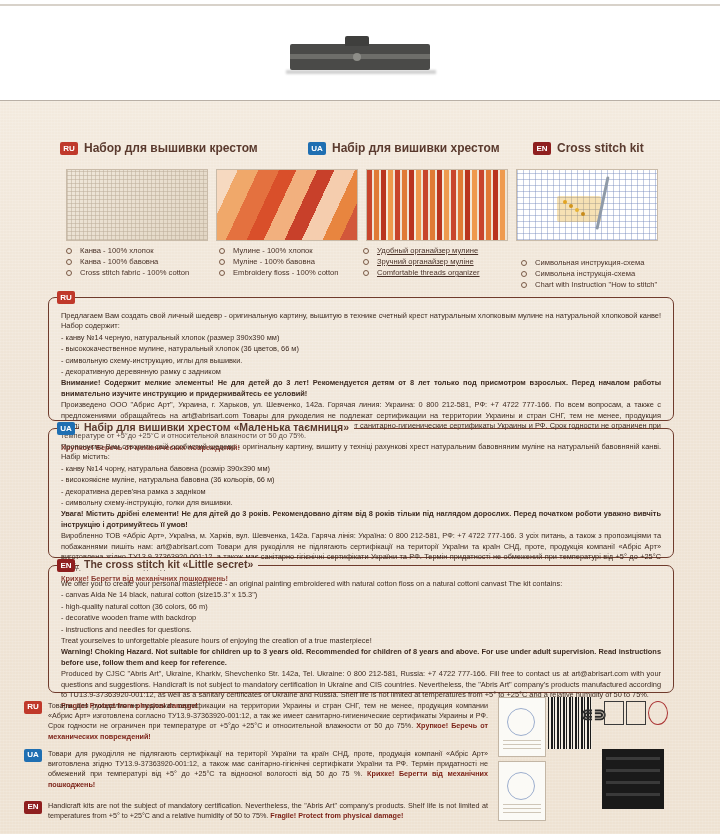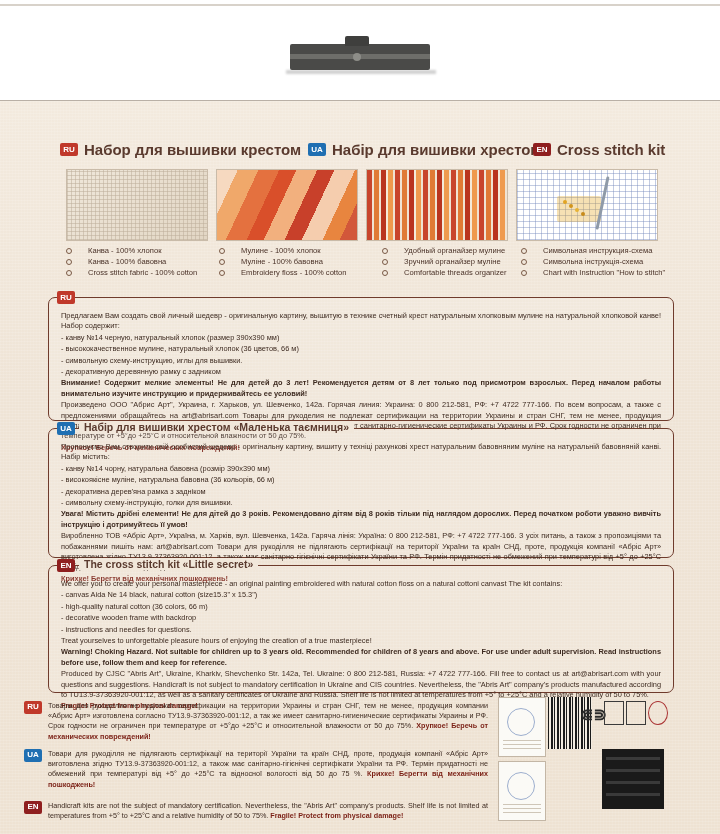--- a/index.html
+++ b/index.html
@@ -54,21 +54,21 @@
     position:absolute;left:60px;top:40px;width:610px;height:24px;
   }
   .headitem{position:absolute;display:flex;align-items:center;gap:6px;}
   .flag{
     width:18px;height:13px;border-radius:2px;color:#fff;font-size:8px;font-weight:bold;
     display:flex;align-items:center;justify-content:center;letter-spacing:0;
   }
   .flag.ru{background:#c0392b;}
   .flag.ua{background:#1f6fb2;}
   .flag.en{background:#8f1f1f;}
-  .headtext{font-size:15px;color:#5a3a2e;font-weight:bold;white-space:nowrap;}
+  .headtext{font-size:12px;color:#5a3a2e;font-weight:bold;white-space:nowrap;}
 
   
   .panels{position:absolute;left:66px;top:68px;width:600px;height:70px;}
   .panel{position:absolute;top:0;width:140px;height:70px;border:1px solid #c9bba9;overflow:hidden;}
   .p1{left:0;}
   .p2{left:150px;}
   .p3{left:300px;}
   .p4{left:450px;}
   .canvasimg{
     width:100%;height:100%;
@@ -93,26 +93,26 @@
     width:100%;height:100%;position:relative;
     background:
       repeating-linear-gradient(0deg, rgba(120,140,190,.45) 0 1px, rgba(0,0,0,0) 1px 6px),
       repeating-linear-gradient(90deg, rgba(120,140,190,.45) 0 1px, rgba(0,0,0,0) 1px 6px),
       #ffffff;
   }
   .chartimg .blob{position:absolute;border-radius:2px;}
 
   
   .featcol{position:absolute;top:144px;font-size:7.6px;color:#4a3228;line-height:11px;}
-  .featcol .li{display:flex;align-items:flex-start;gap:16px;white-space:nowrap;}
+  .featcol .li{display:flex;align-items:flex-start;gap:8px;white-space:nowrap;}
   .dot{display:inline-block;width:4px;height:4px;border:1px solid #7a5a46;border-radius:50%;margin-top:3px;flex:0 0 auto;}
   .fc1{left:66px;width:150px;}
   .fc2{left:219px;width:150px;}
-  .fc3{left:382px;width:160px;}
-  .fc4{left:521px;width:160px;}
+  .fc3{left:363px;width:160px;text-decoration:underline;}
+  .fc4{left:521px;width:160px;margin-top:12px;}
 
   
   .box{
     position:absolute;left:48px;width:624px;
     border:1px solid #6f3b2c;border-radius:7px;
     background:rgba(255,255,255,.12);
   }
   .box .bflag{position:absolute;left:8px;top:-7px;}
   .box .btitle{
     position:absolute;left:30px;top:-8px;background:#f1e7da;padding:0 5px;

